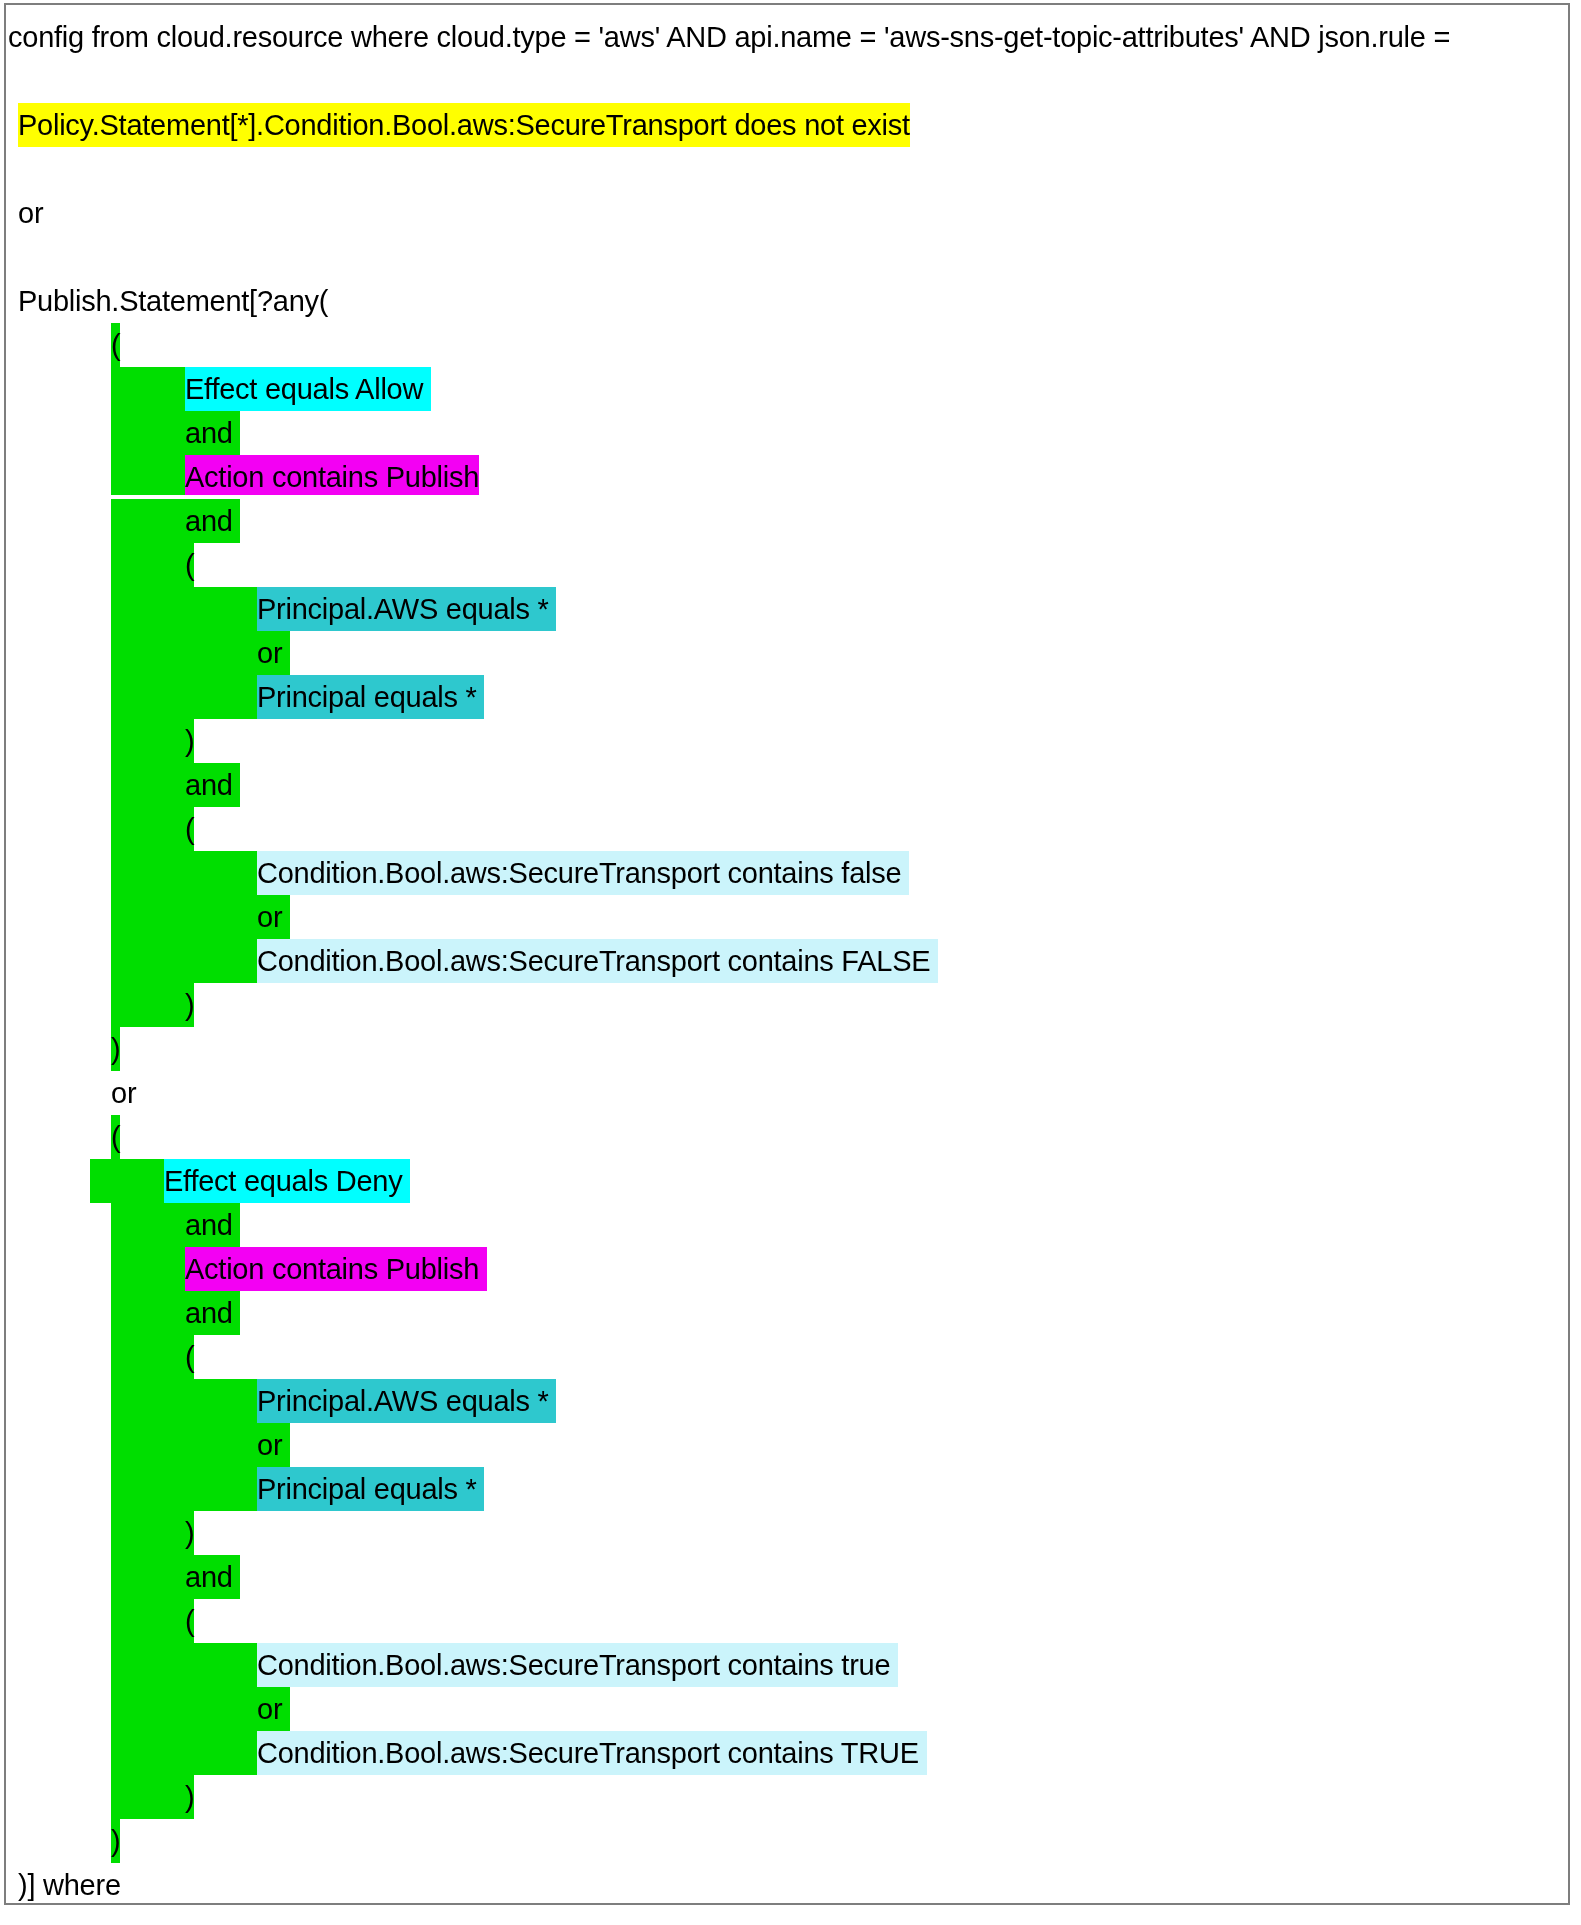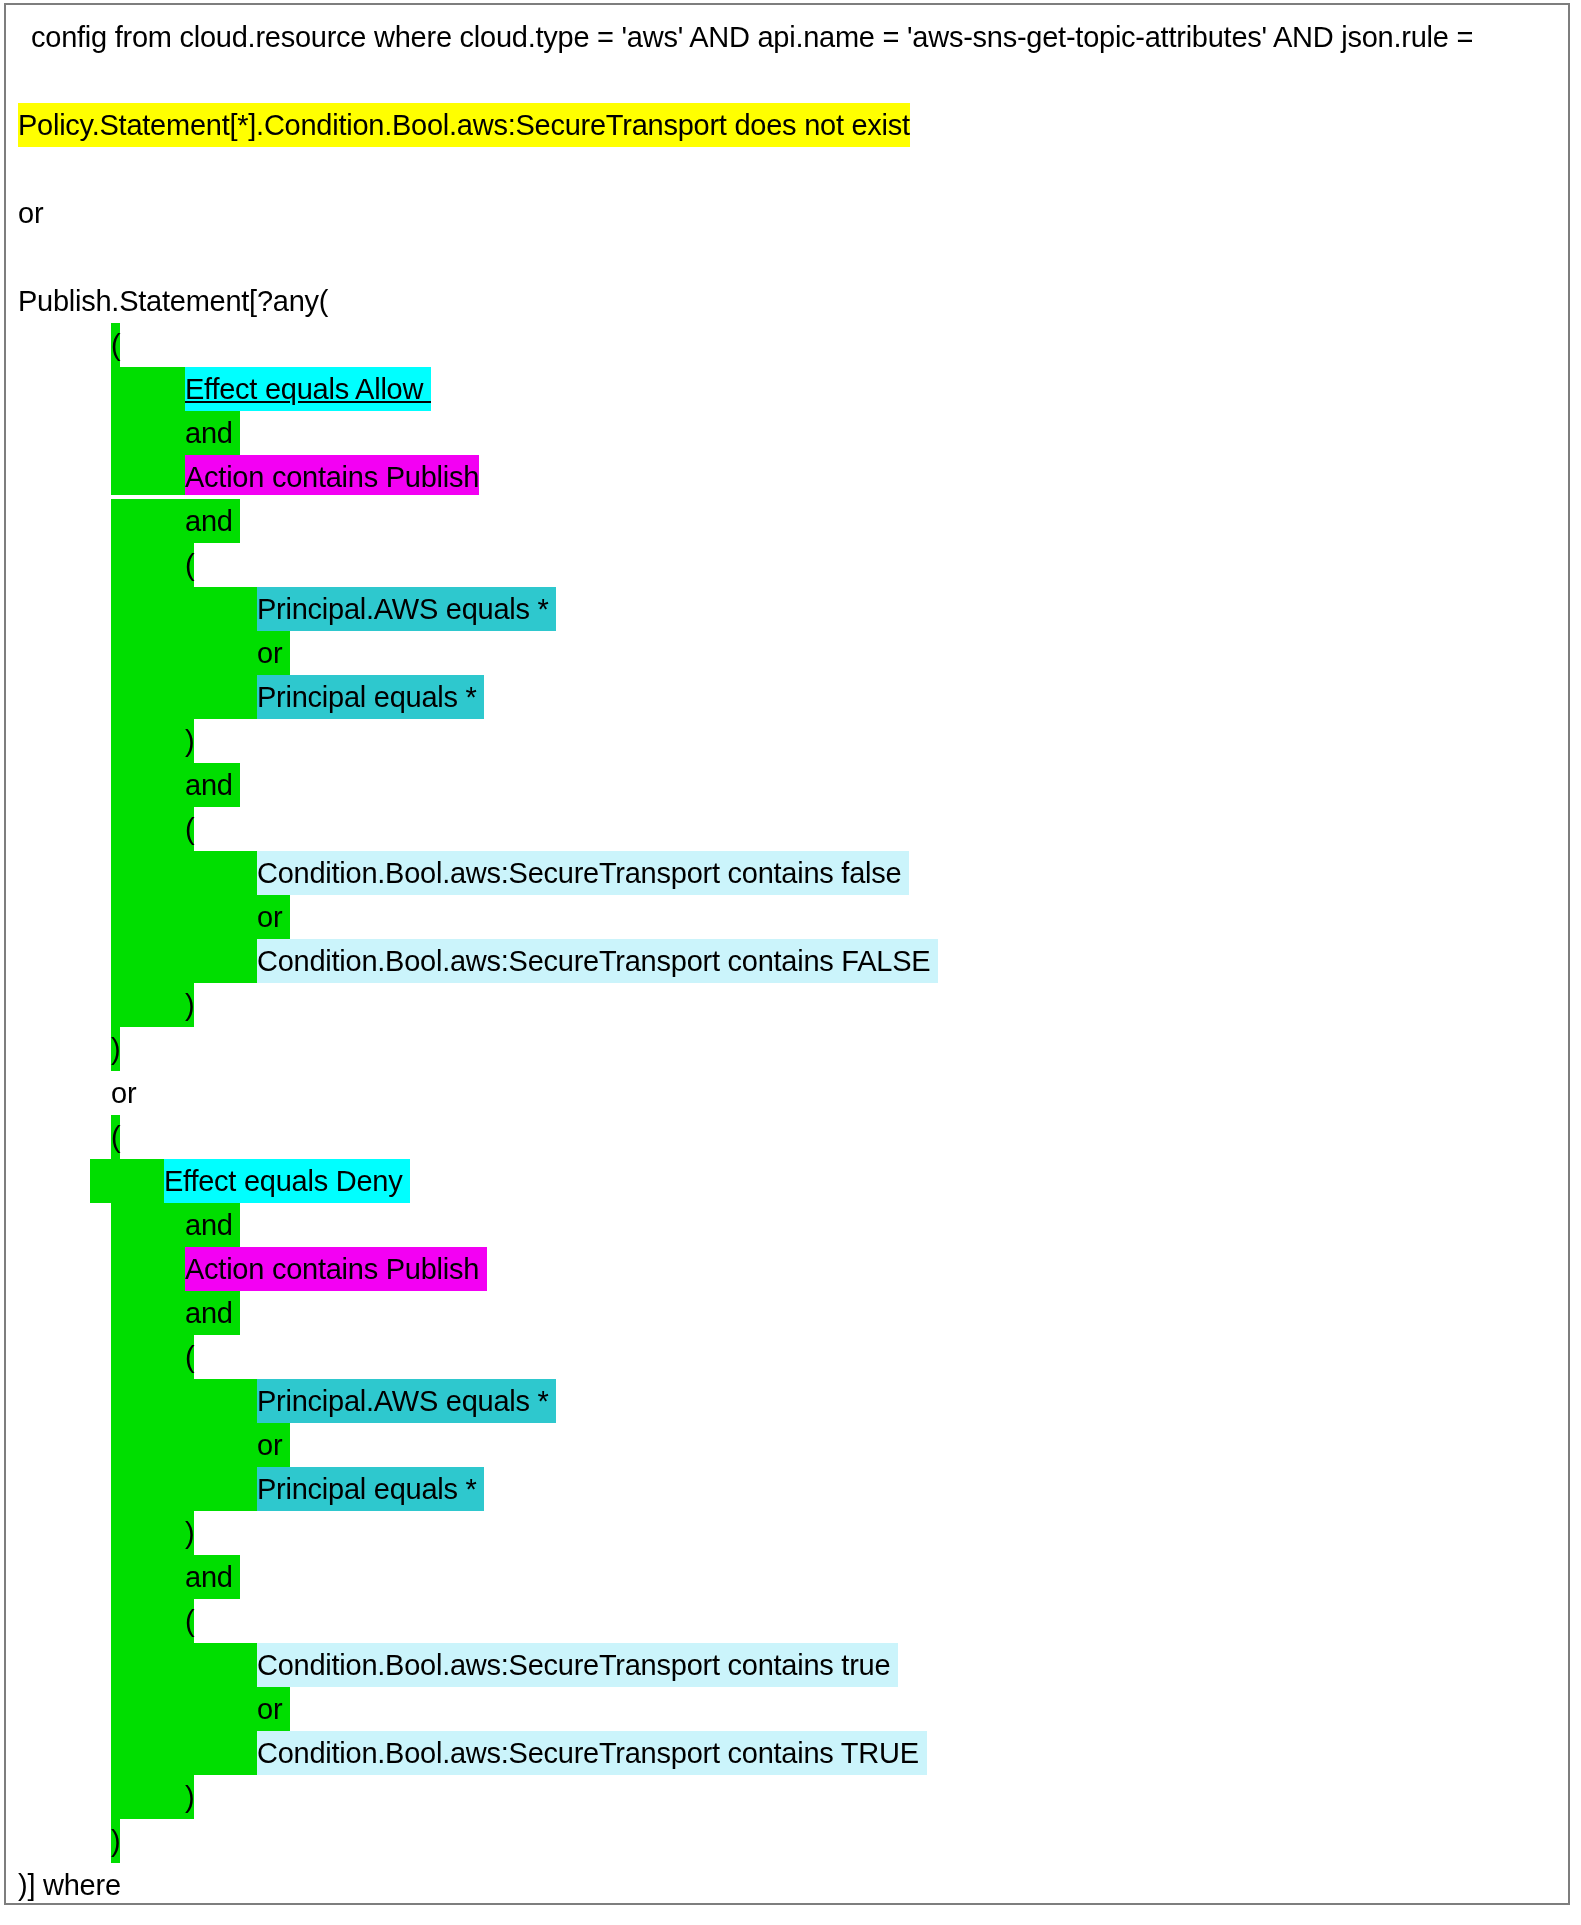--- a/index.html
+++ b/index.html
@@ -57,39 +57,39 @@
   .bg-cyan      { background: var(--c-cyan); }
   .bg-magenta   { background: var(--c-magenta); }
   .bg-teal      { background: var(--c-teal); }
   .bg-lightcyan { background: var(--c-lightcyan); }
 </style>
 </head>
 <body>
 
 <div class="panel">
   <div class="code" id="code">
-      <div class="line" style="padding-left: 25px;">
+      <div class="line" style="padding-left: 2px;">
         <span class="seg">config from cloud.resource where cloud.type = 'aws' AND api.name = 'aws-sns-get-topic-attributes' AND json.rule =</span>
       </div>
       <div class="line" style="padding-left: 12px;"></div>
       <div class="line" style="padding-left: 12px;">
         <span class="seg bg-yellow">Policy.Statement[*].Condition.Bool.aws:SecureTransport does not exist</span>
       </div>
       <div class="line" style="padding-left: 12px;"></div>
       <div class="line" style="padding-left: 12px;">
         <span class="seg">or</span>
       </div>
       <div class="line" style="padding-left: 12px;"></div>
       <div class="line" style="padding-left: 12px;">
         <span class="seg">Publish.Statement[?any(</span>
       </div>
       <div class="line" style="padding-left: 105px;">
         <span class="seg bg-green">(</span>
       </div>
-      <div class="line" style="padding-left: 105px; text-decoration: underline;">
+      <div class="line" style="padding-left: 105px;">
         <span class="seg bg-green" style="width: 74px;"></span>
         <span class="seg bg-cyan">Effect equals Allow </span>
       </div>
       <div class="line" style="padding-left: 105px;">
         <span class="seg bg-green" style="width: 74px;"></span>
         <span class="seg bg-green">and </span>
       </div>
       <div class="line gap" style="padding-left: 105px;">
         <span class="seg bg-green" style="width: 74px;"></span>
         <span class="seg bg-magenta">Action contains Publish</span>

